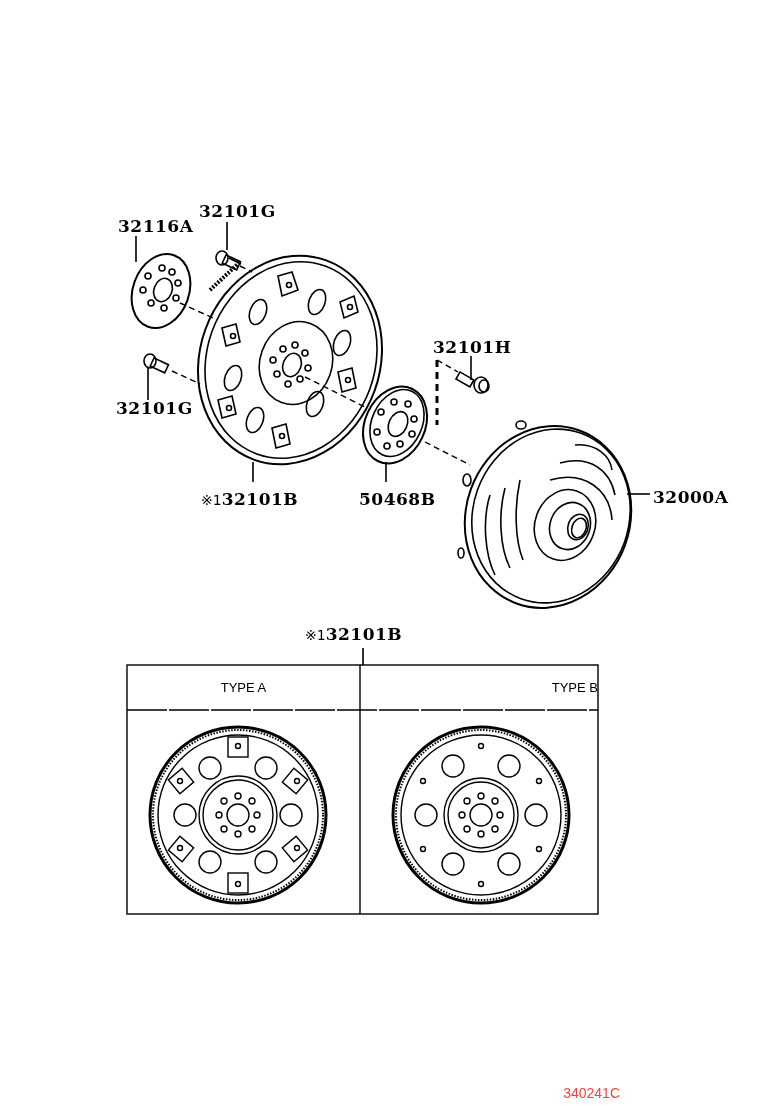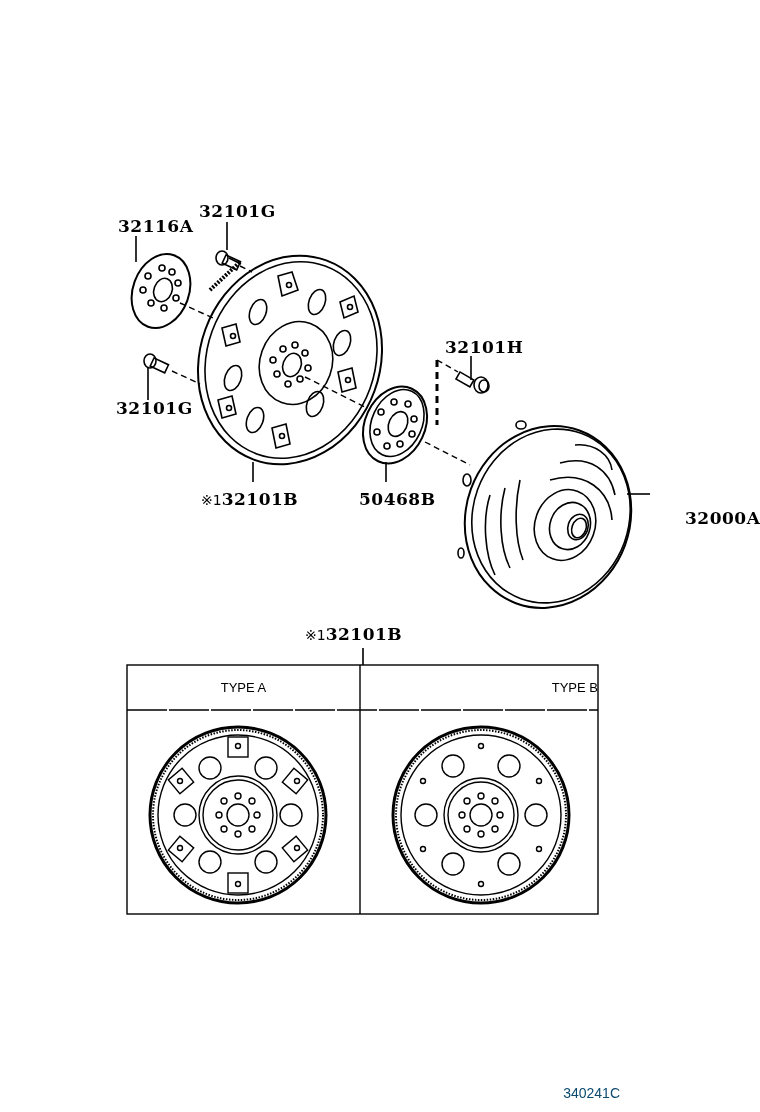--- a/index.html
+++ b/index.html
@@ -9,21 +9,21 @@
       position: absolute; font-family: "DejaVu Serif", serif; font-weight: bold;
       font-size: 17px; letter-spacing: 0.5px; color: #000; white-space: nowrap; line-height: 1;
     }
     .label .mark { font-family: "DejaVu Sans", sans-serif; font-weight: normal; font-size: 14px; letter-spacing: 0; }
     .type-label {
       position: absolute; font-family: "Liberation Sans", sans-serif; font-size: 13px;
       color: #000; white-space: nowrap; line-height: 1; text-align: center;
     }
     .doc-code {
       position: absolute; font-family: "Liberation Sans", sans-serif; font-size: 14px;
-      color: #0c4a6e; right: 14px; bottom: 12px; line-height: 1;
+      color: #ef4444; right: 14px; bottom: 12px; line-height: 1;
     }
   </style>
 </head>
 <body>
 
 <div id="diagram">
   <svg width="760" height="1112" viewBox="0 0 760 1112" xmlns="http://www.w3.org/2000/svg">
     <g fill="none" stroke="#000" stroke-width="1.6">
 
       <g>
@@ -213,26 +213,26 @@
         <circle cx="423" cy="849" r="2.5"></circle>
           <circle cx="539" cy="849" r="2.5"></circle>
       </g>
     </g>
   </svg>
 
   
   <div class="label" style="left:118px; top:218px;">32116A</div>
   <div class="label" style="left:199px; top:203px;">32101G</div>
   <div class="label" style="left:116px; top:400px;">32101G</div>
-  <div class="label" style="left:445px; top:339px;">32101H</div>
+  <div class="label" style="left:433px; top:339px;">32101H</div>
   <div class="label" style="left:201px; top:491px;">
     <span class="mark">※1</span><span>32101B</span>
   </div>
   <div class="label" style="left:359px; top:491px;">50468B</div>
-  <div class="label" style="left:653px; top:510px;margin-left:32px;">32000A</div>
+  <div class="label" style="left:653px; top:489px;">32000A</div>
 
   
   <div class="label" style="left:305px; top:626px;">
     <span class="mark">※1</span><span>32101B</span>
   </div>
   <div class="type-label" style="left:127px; width:233px; top:681px;">TYPE A</div>
   <div class="type-label" style="left:360px; width:238px; top:681px;text-align:right;">TYPE B</div>
 
   <div class="doc-code">340241C</div>
 </div>

